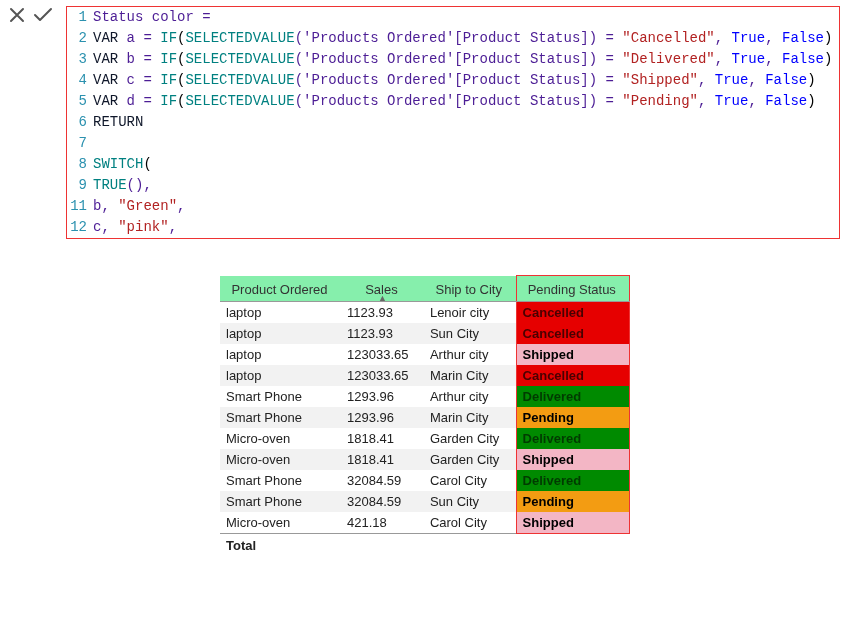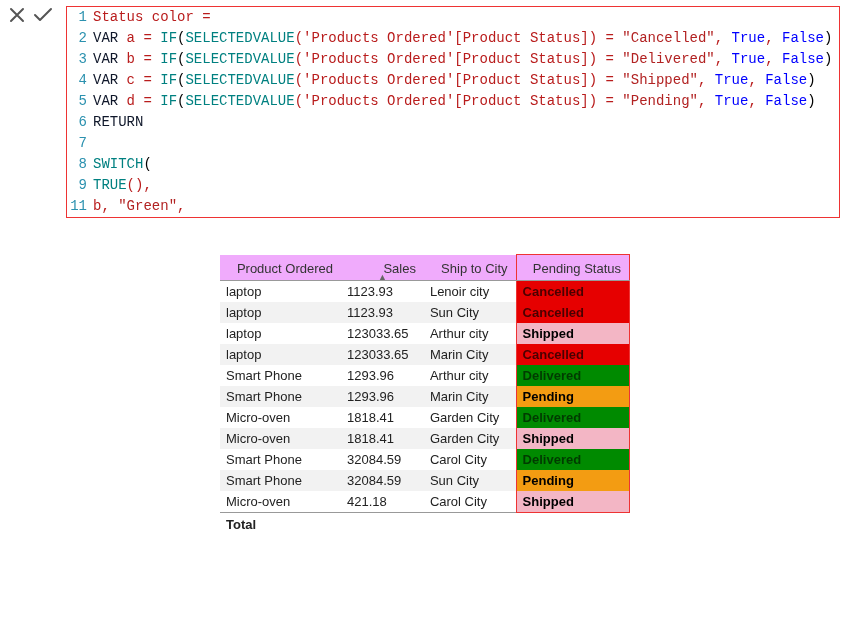--- a/index.html
+++ b/index.html
@@ -45,39 +45,39 @@
     padding-right: 6px;
     color: #2b91af;
     user-select: none;
     flex-shrink: 0;
   }
   .code-content { flex: 1; }
   .k-var   { color: #0f172a; }   
   .k-fn    { color: #008080; }   
   .k-str   { color: #b22222; }   
   .k-bool  { color: #0000ff; }   
-  .k-id    { color: #b91c1c; }
+  .k-id    { color: #4c1d95; }
   .k-paren { color: #000; }
 
   .table-wrap {
     margin: 36px 0 0 220px;
     width: 410px;
   }
   table {
     border-collapse: collapse;
     width: 100%;
     font-size: 13px;
   }
   thead th {
-    text-align: right;
+    text-align: center;
     font-weight: 400;
     padding: 6px 8px 4px 6px;
     border-bottom: 1px solid #999;
     color: #333;
-    background:#f0abfc;
+    background:#86efac;
     white-space: nowrap;
   }
   thead th.sort-col { position: relative; margin-top: 15px; }
   thead th.sort-col .sort-ind {
     position:absolute;
     left: 50%;
     transform: translateX(-50%);
     bottom: -2px;
     font-size: 9px;
     color:#666;
@@ -126,20 +126,21 @@
       <div class="code-line"><span class="ln">1</span><span class="code-content"><span class="k-id">Status color </span><span class="k-id">=</span></span></div>
       <div class="code-line"><span class="ln">2</span><span class="code-content"><span class="k-var">VAR </span><span class="k-id">a </span><span class="k-id">= </span><span class="k-fn">IF</span><span class="k-paren">(</span><span class="k-fn">SELECTEDVALUE</span><span class="k-id">('Products Ordered'[Product Status]) = </span><span class="k-str">"Cancelled"</span><span class="k-id">, </span><span class="k-bool">True</span><span class="k-id">, </span><span class="k-bool">False</span><span class="k-paren">)</span></span></div>
       <div class="code-line"><span class="ln">3</span><span class="code-content"><span class="k-var">VAR </span><span class="k-id">b </span><span class="k-id">= </span><span class="k-fn">IF</span><span class="k-paren">(</span><span class="k-fn">SELECTEDVALUE</span><span class="k-id">('Products Ordered'[Product Status]) = </span><span class="k-str">"Delivered"</span><span class="k-id">, </span><span class="k-bool">True</span><span class="k-id">, </span><span class="k-bool">False</span><span class="k-paren">)</span></span></div>
       <div class="code-line"><span class="ln">4</span><span class="code-content"><span class="k-var">VAR </span><span class="k-id">c </span><span class="k-id">= </span><span class="k-fn">IF</span><span class="k-paren">(</span><span class="k-fn">SELECTEDVALUE</span><span class="k-id">('Products Ordered'[Product Status]) = </span><span class="k-str">"Shipped"</span><span class="k-id">, </span><span class="k-bool">True</span><span class="k-id">, </span><span class="k-bool">False</span><span class="k-paren">)</span></span></div>
       <div class="code-line"><span class="ln">5</span><span class="code-content"><span class="k-var">VAR </span><span class="k-id">d </span><span class="k-id">= </span><span class="k-fn">IF</span><span class="k-paren">(</span><span class="k-fn">SELECTEDVALUE</span><span class="k-id">('Products Ordered'[Product Status]) = </span><span class="k-str">"Pending"</span><span class="k-id">, </span><span class="k-bool">True</span><span class="k-id">, </span><span class="k-bool">False</span><span class="k-paren">)</span></span></div>
       <div class="code-line"><span class="ln">6</span><span class="code-content"><span class="k-var">RETURN</span></span></div>
       <div class="code-line"><span class="ln">7</span><span class="code-content"><span class="k-id"></span></span></div>
       <div class="code-line"><span class="ln">8</span><span class="code-content"><span class="k-fn">SWITCH</span><span class="k-paren">(</span></span></div>
       <div class="code-line"><span class="ln">9</span><span class="code-content"><span class="k-fn">TRUE</span><span class="k-id">(),</span></span></div>
       <div class="code-line"><span class="ln">11</span><span class="code-content"><span class="k-id">b, </span><span class="k-str">"Green"</span><span class="k-id">,</span></span></div>
+      <div class="code-line"><span class="ln">12</span><span class="code-content"><span class="k-id">c, </span><span class="k-str">"pink"</span><span class="k-id">,</span></span></div>
     </div>
 </div>
 
 <div class="table-wrap">
   <table>
     <thead>
       <tr>
         <th>Product Ordered</th>
         <th class="sort-col">
           <span>Sales</span>

